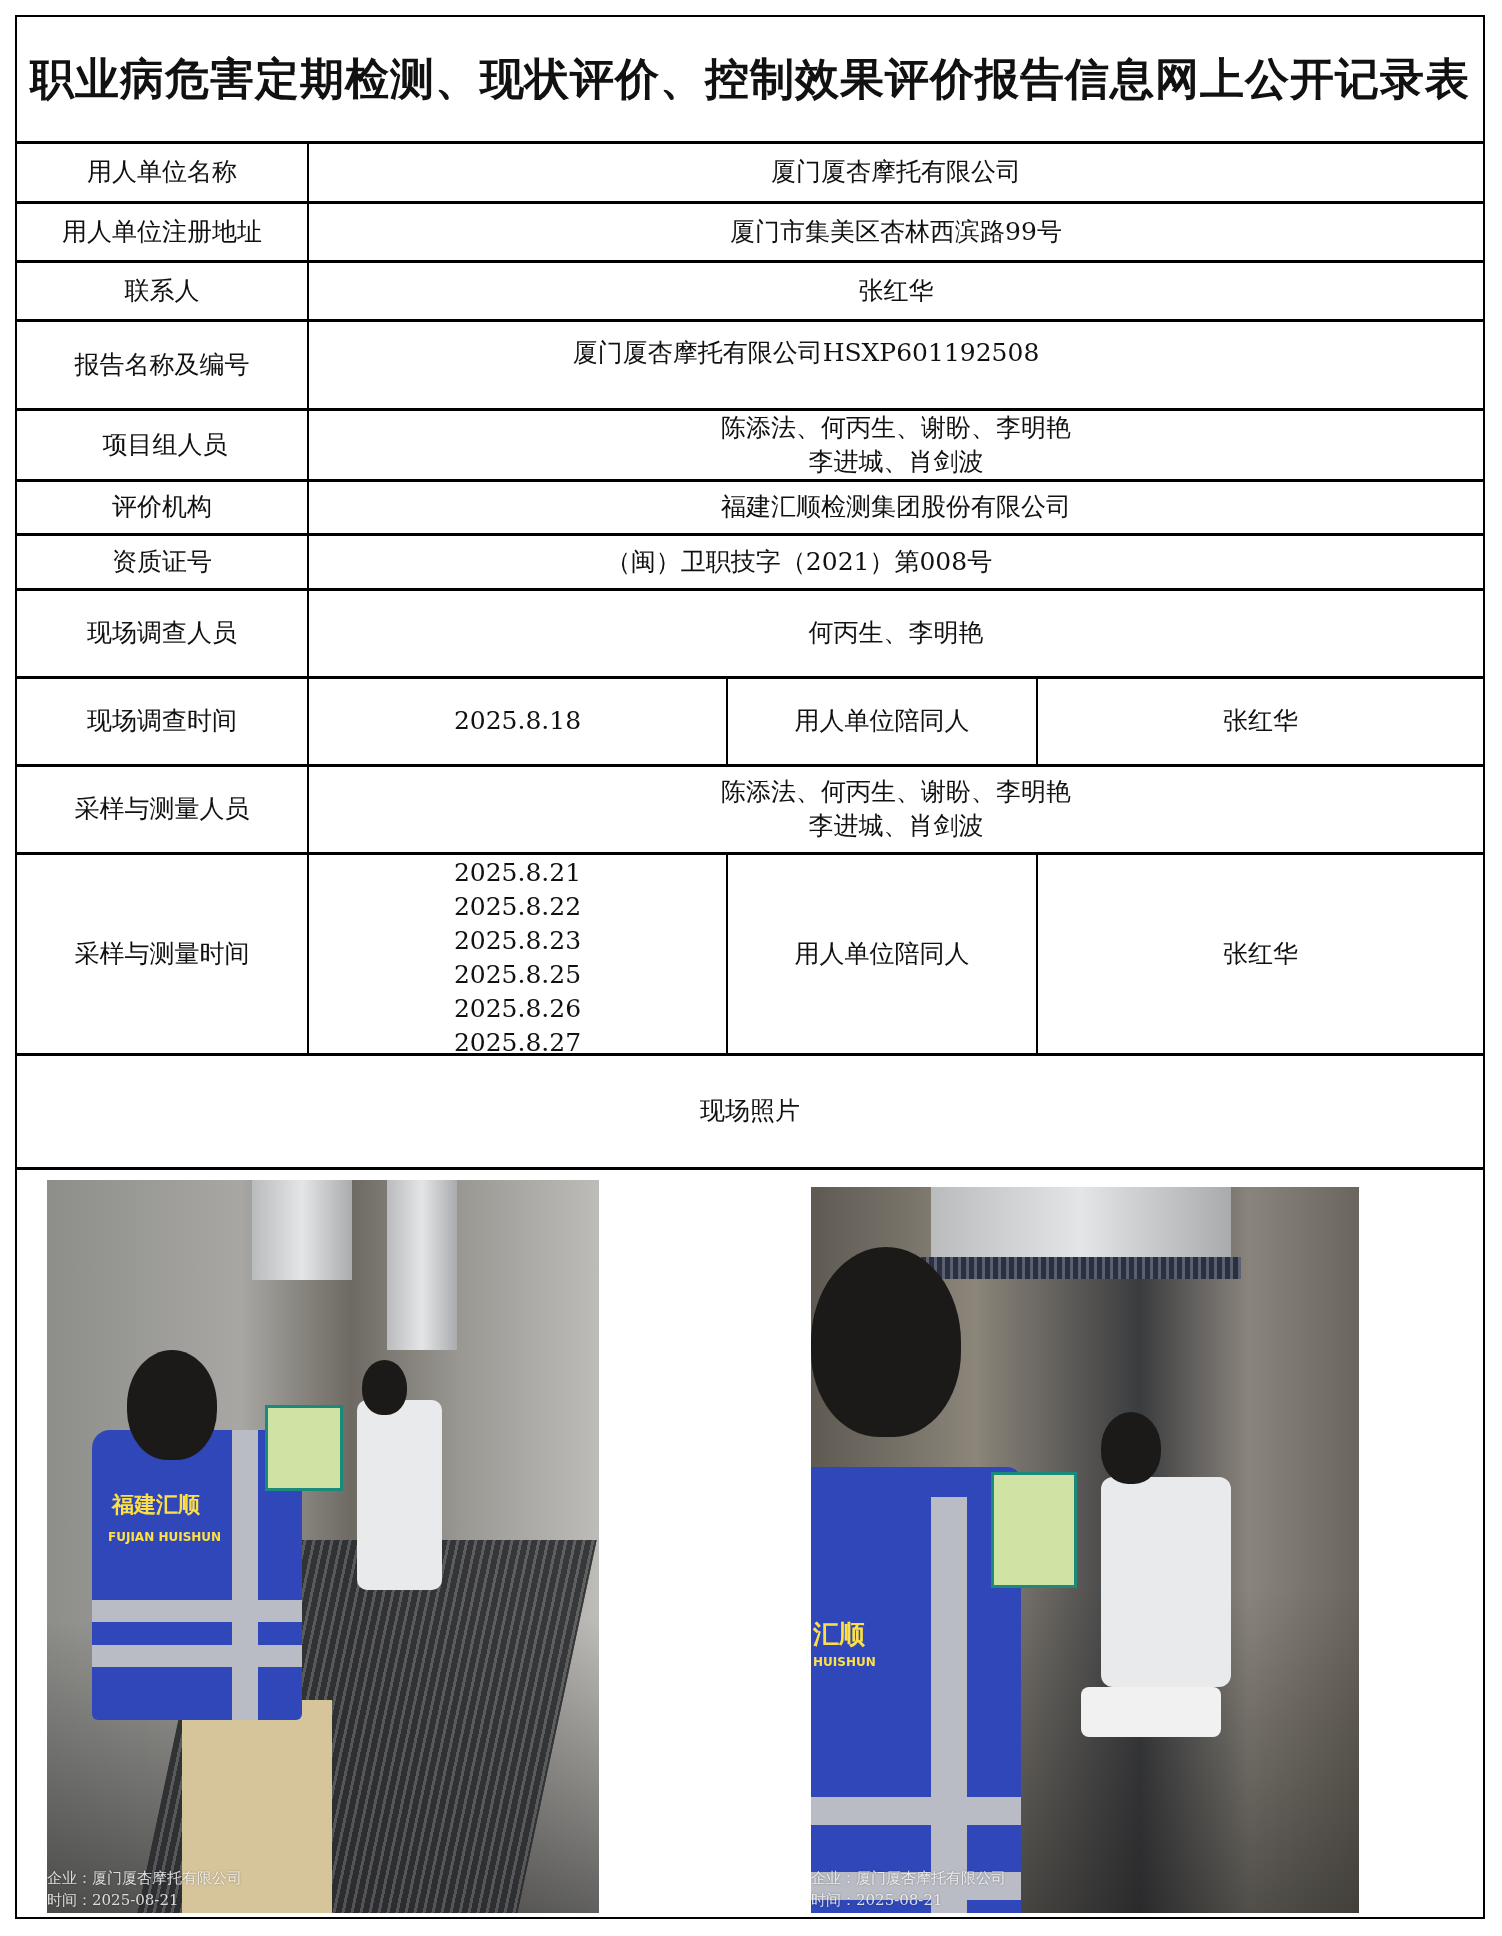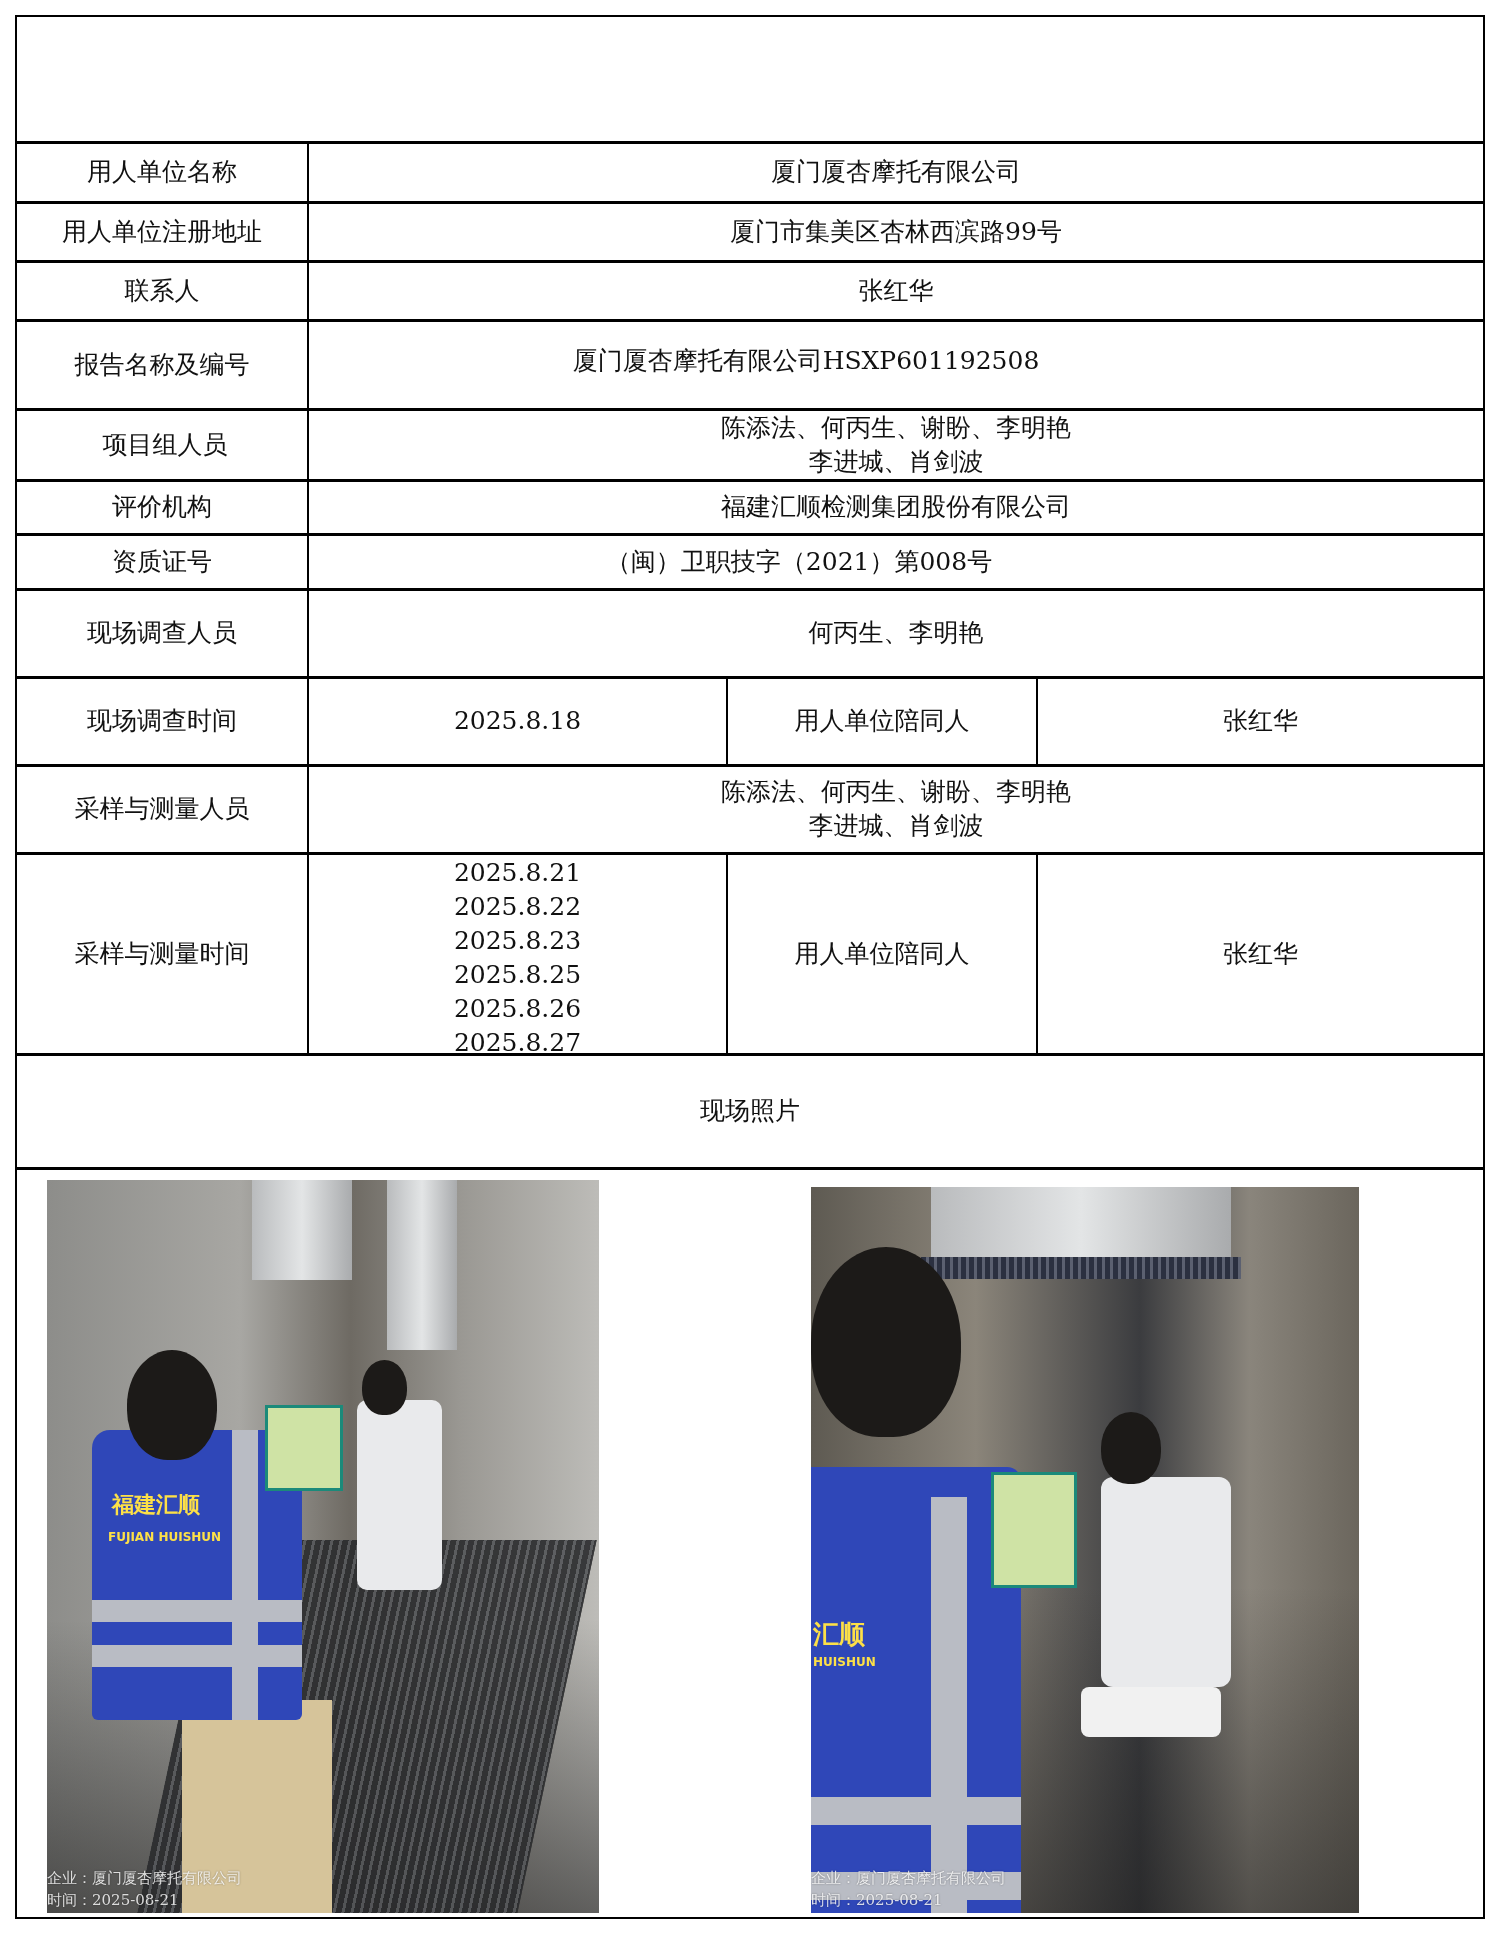--- a/index.html
+++ b/index.html
@@ -54,32 +54,33 @@
   <div class="hl" style="top:835px"></div>
   <div class="hl" style="top:1036px"></div>
   <div class="hl" style="top:1150px"></div>
 
   <div class="vl" style="left:290px; top:124px; height:912px"></div>
   <div class="vl" style="left:709px; top:659px; height:88px"></div>
   <div class="vl" style="left:1019px; top:659px; height:88px"></div>
   <div class="vl" style="left:709px; top:835px; height:201px"></div>
   <div class="vl" style="left:1019px; top:835px; height:201px"></div>
 
+  <div class="cell title" style="left:0; top:0; width:1466px; height:124px">职业病危害定期检测、现状评价、控制效果评价报告信息网上公开记录表</div>
 
   <div class="cell" style="left:0; top:126px; width:290px; height:58px">用人单位名称</div>
   <div class="cell" style="left:292px; top:126px; width:1174px; height:58px">厦门厦杏摩托有限公司</div>
 
   <div class="cell" style="left:0; top:186px; width:290px; height:57px">用人单位注册地址</div>
   <div class="cell" style="left:292px; top:186px; width:1174px; height:57px">厦门市集美区杏林西滨路99号</div>
 
   <div class="cell" style="left:0; top:245px; width:290px; height:57px">联系人</div>
   <div class="cell" style="left:292px; top:245px; width:1174px; height:57px">张红华</div>
 
   <div class="cell" style="left:0; top:304px; width:290px; height:87px">报告名称及编号</div>
-  <div class="cell" style="left:292px; top:300px; width:994px; height:87px">厦门厦杏摩托有限公司HSXP601192508</div>
+  <div class="cell" style="left:292px; top:292px; width:994px; height:87px">厦门厦杏摩托有限公司HSXP601192508</div>
 
   <div class="cell" style="left:0; top:393px; width:296px; height:69px">项目组人员</div>
   <div class="cell multi" style="left:292px; top:393px; width:1174px; height:69px">
     <span>陈添法、何丙生、谢盼、李明艳</span>
     <span>李进城、肖剑波</span>
   </div>
 
   <div class="cell" style="left:0; top:464px; width:290px; height:52px">评价机构</div>
   <div class="cell" style="left:292px; top:464px; width:1174px; height:52px">福建汇顺检测集团股份有限公司</div>
 

